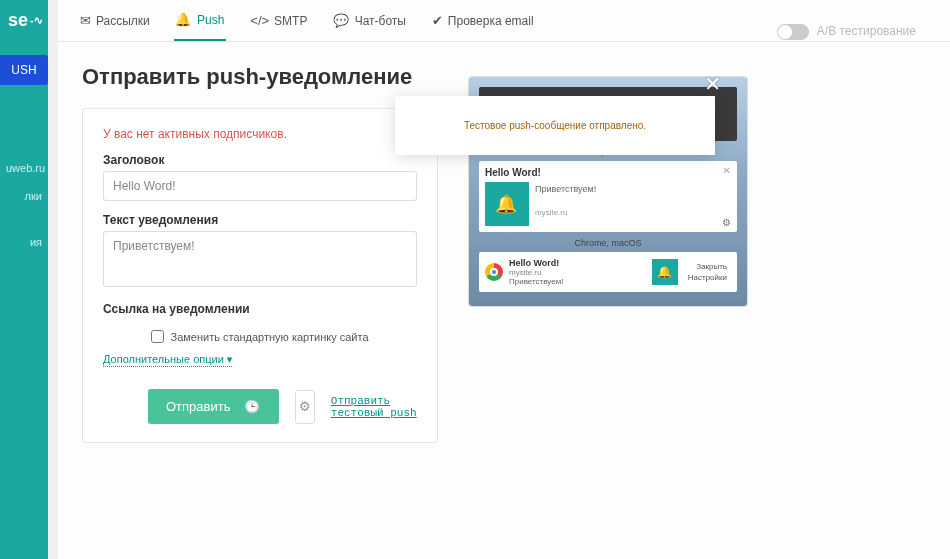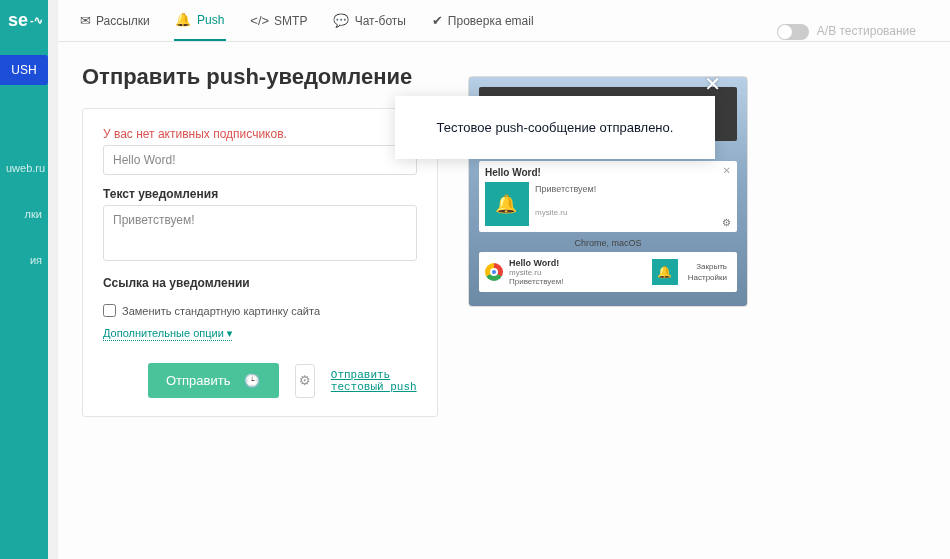--- a/index.html
+++ b/index.html
@@ -19,21 +19,21 @@
 
 .content { padding: 22px 24px; display: flex; gap: 30px; }
 .left-col { width: 356px; }
 .page-title { font-size: 22px; font-weight: 600; color: #333; margin-bottom: 18px; }
 .panel { border: 1px solid #e5e5e5; border-radius: 3px; padding: 18px 20px; background: #fff; }
 .label { font-size: 12px; font-weight: 600; color: #333; margin-bottom: 4px; margin-top: 12px; }
 .label:first-child { margin-top: 0; }
 .error { color: #d9534f; font-size: 12px; margin-bottom: 4px; }
 input[type=text], textarea { width: 100%; border: 1px solid #ddd; border-radius: 3px; padding: 7px 9px; font-size: 12px; color: #888; font-family: inherit; }
 textarea { height: 56px; resize: none; }
-.checkbox-row { display: flex; align-items: center; gap: 6px; margin-top: 14px; font-size: 11px; color: #555; }
+.checkbox-row { display: flex; align-items: center; gap: 6px; margin-top: 14px; font-size: 11px; color: #555; justify-content: center; }
 .more-opts { color: #009688; font-size: 11px; margin-top: 10px; border-bottom: 1px dotted #009688; display: inline-block; cursor: pointer; }
 .action-row { display: flex; align-items: center; gap: 16px; margin-top: 22px; padding-left: 45px; }
 .send-btn { background: #4ac29a; color: #fff; border: none; border-radius: 3px; padding: 10px 18px; font-size: 13px; display: flex; align-items: center; gap: 14px; cursor: pointer; }
 .gear-btn { width: 34px; height: 34px; border: 1px solid #ddd; background: #fff; border-radius: 3px; color: #999; cursor: pointer; }
 .test-link { color: #009688; font-size: 11px; text-decoration: underline; cursor: pointer; font-family: Liberation Mono, monospace; }
 
 .right-col { flex: 1; position: relative; }
 .ab-toggle { position: absolute; top: -40px; right: 10px; display: flex; align-items: flex-start; gap: 8px; color: #bbb; font-size: 12px; }
 .toggle-sw { width: 32px; height: 16px; background: #ccc; border-radius: 8px; position: relative; }
 .toggle-sw::after { content: ''; position: absolute; left: 1px; top: 1px; width: 14px; height: 14px; background: #fff; border-radius: 50%; }
@@ -57,35 +57,35 @@
 .mac-content { flex: 1; font-size: 9px; }
 .mac-title { font-weight: 600; }
 .mac-site { color: #888; font-size: 8px; }
 .mac-msg { color: #666; font-size: 8px; }
 .mac-right { display: flex; align-items: center; gap: 6px; }
 .bell-sm { width: 26px; height: 26px; background: #1ba8a0; color: #fff; display: flex; align-items: center; justify-content: center; font-size: 12px; }
 .mac-actions { font-size: 8px; color: #555; text-align: right; }
 .mac-actions div { padding: 1px 4px; }
 
 .modal { position: absolute; top: 96px; left: 395px; width: 320px; background: #fff; box-shadow: 0 2px 14px rgba(0,0,0,0.15); padding: 24px 20px; text-align: center; z-index: 100; }
-.modal-text { color: #0f172a; font-size: 13px; }
+.modal-text { color: #a16207; font-size: 10px; }
 .modal-close { position: absolute; top: -24px; right: -6px; color: #fff; font-size: 20px; cursor: pointer; text-shadow: 0 0 3px rgba(0,0,0,0.3); }
 </style>
 </head>
 <body>
 
 <div class="sidebar">
   <div class="logo">
       <span>se</span>
       <span class="logo-pulse">-∿</span>
     </div>
   <div class="side-btn">USH</div>
   <div class="side-item" style="margin-top:10px"></div>
   <div class="side-item" style="margin-top:18px">uweb.ru</div>
-  <div class="side-item" style="margin-top:18px">лки</div>
+  <div class="side-item" style="">лки</div>
   <div class="side-item" style="margin-top:18px">ия</div>
 </div>
 
 <div class="main">
   <div class="topnav">
     <div class="nav-item">
         <span class="nav-icon">✉</span>
         <span>Рассылки</span>
       </div>
     <div class="nav-item active">
@@ -105,20 +105,21 @@
         <span>Проверка email</span>
       </div>
   </div>
 
   <div class="content">
     <div class="left-col">
       <div class="page-title">Отправить push-уведомление</div>
       <div class="panel">
         <div class="error">У вас нет активных подписчиков.</div>
 
+        <div class="label">Заголовок</div>
         <input type="text" value="Hello Word!" style="">
 
         <div class="label">Текст уведомления</div>
         <textarea style="">Приветствуем!</textarea>
 
         <div class="label">Ссылка на уведомлении</div>
 
         <div class="checkbox-row">
           <input type="checkbox" style="">
           <span>Заменить стандартную картинку сайта</span>

